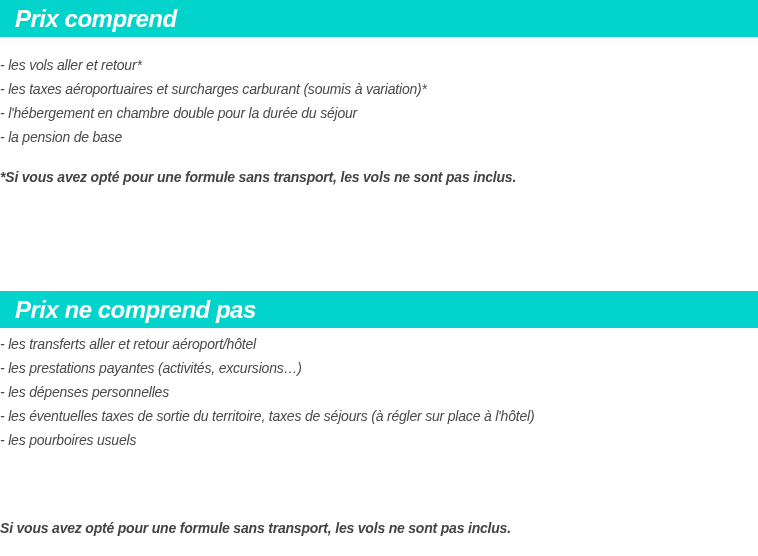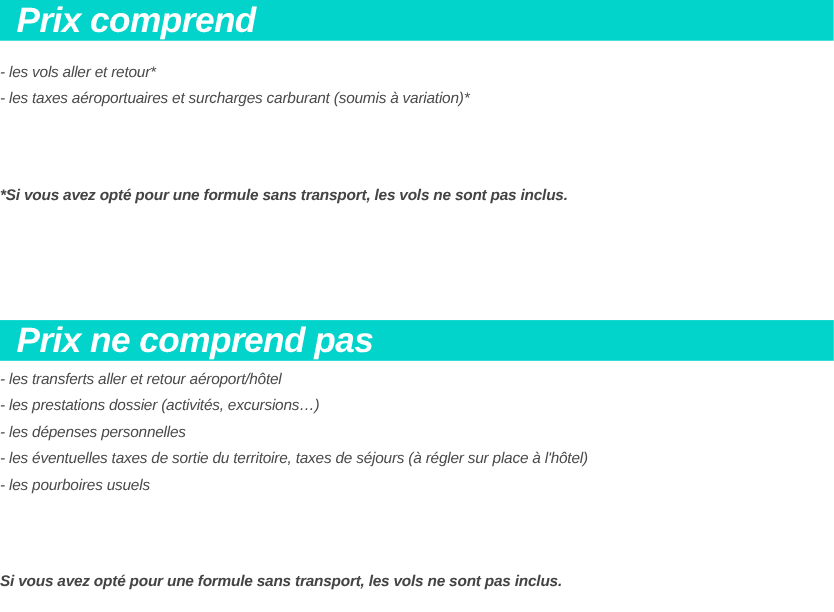--- a/index.html
+++ b/index.html
@@ -1,46 +1,48 @@
 <!DOCTYPE html>
 <html><head>
 <meta charset="utf-8">
 <style>
   html, body { margin:0; padding:0; background:#ffffff; }
   body { width:758px; height:556px; overflow:hidden; position:relative;
          font-family:"Liberation Sans", sans-serif; color:#444444; }
   .bar { position:absolute; left:0; width:758px; height:37px; background:#02d3cb; }
   .bar h2 { margin:0; position:absolute; left:15px; top:0; line-height:37px;
-            font-size:32px; font-style:italic; font-weight:bold; color:#ffffff;
+            font-size:24px; font-style:italic; font-weight:bold; color:#ffffff;
             letter-spacing:-0.5px; }
   .list { position:absolute; left:0; margin:0; padding:0; list-style:none; }
   .list li { font-size:14px; font-style:italic; line-height:24px; color:#4a4a4a;
              white-space:nowrap; letter-spacing:-0.2px; }
   .note { position:absolute; left:0; margin:0; font-size:14px; font-style:italic;
           font-weight:bold; color:#444444; white-space:nowrap; letter-spacing:-0.2px;text-align:center; }
 </style>
 </head>
 <body>
 
 <section>
   <div class="bar" style="top:0;">
     <h2>Prix comprend</h2>
   </div>
   <ul class="list" style="top:53px;">
     <li>- les vols aller et retour*</li>
     <li>- les taxes aéroportuaires et surcharges carburant (soumis à variation)*</li>
+    <li>- l'hébergement en chambre double pour la durée du séjour</li>
+    <li>- la pension de base</li>
   </ul>
   <p class="note" style="top:169px;">*Si vous avez opté pour une formule sans transport, les vols ne sont pas inclus.</p>
 </section>
 
 <section>
   <div class="bar" style="top:291px;padding-left:16px;">
     <h2>Prix ne comprend pas</h2>
   </div>
   <ul class="list" style="top:332px;">
     <li>- les transferts aller et retour aéroport/hôtel</li>
-    <li>- les prestations dossier (activités, excursions…)</li>
+    <li>- les prestations payantes (activités, excursions…)</li>
     <li>- les dépenses personnelles</li>
     <li>- les éventuelles taxes de sortie du territoire, taxes de séjours (à régler sur place à l'hôtel)</li>
     <li>- les pourboires usuels</li>
   </ul>
   <p class="note" style="top:520px;">Si vous avez opté pour une formule sans transport, les vols ne sont pas inclus.</p>
 </section>
 
 </body></html>

